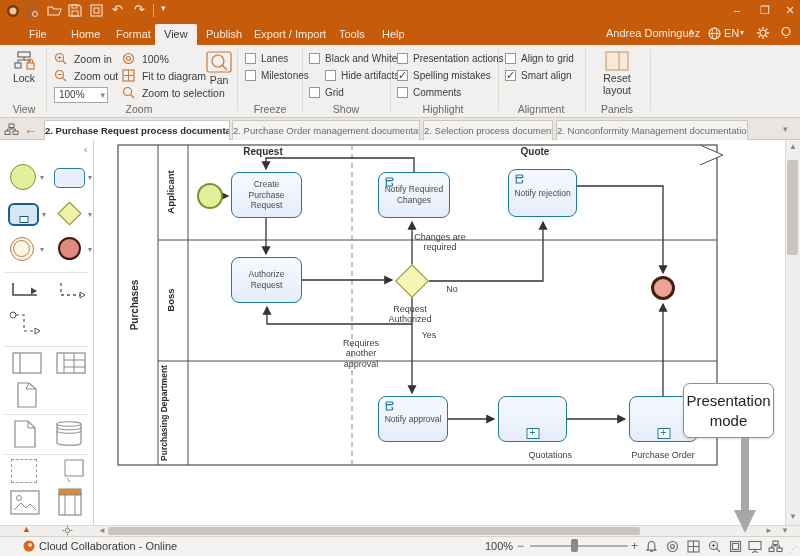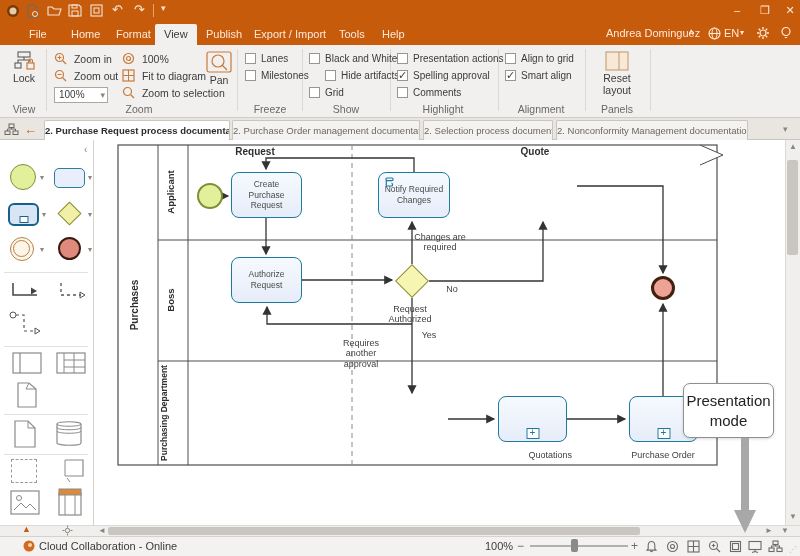--- a/index.html
+++ b/index.html
@@ -219,21 +219,21 @@
   <div class="ck abs" style="left:245px;top:52px;"><span class="box"></span><span>Lanes</span></div>
   <div class="ck abs" style="left:245px;top:69px;"><span class="box"></span><span>Milestones</span></div>
   <div class="rlabel abs" style="left:240px;width:60px;">Freeze</div>
 
   <div class="ck abs" style="left:309px;top:52px;"><span class="box"></span><span>Black and White</span></div>
   <div class="ck abs" style="left:325px;top:69px;"><span class="box"></span><span>Hide artifacts</span></div>
   <div class="ck abs" style="left:309px;top:86px;"><span class="box"></span><span>Grid</span></div>
   <div class="rlabel abs" style="left:305px;width:82px;">Show</div>
 
   <div class="ck abs" style="left:397px;top:52px;"><span class="box"></span><span>Presentation actions</span></div>
-  <div class="ck abs" style="left:397px;top:69px;"><span class="box checked"></span><span>Spelling approval</span></div>
+  <div class="ck abs" style="left:397px;top:69px;"><span class="box checked"></span><span>Spelling mistakes</span></div>
   <div class="ck abs" style="left:397px;top:86px;"><span class="box"></span><span>Comments</span></div>
   <div class="rlabel abs" style="left:393px;width:100px;">Highlight</div>
 
   <div class="ck abs" style="left:505px;top:52px;"><span class="box"></span><span>Align to grid</span></div>
   <div class="ck abs" style="left:505px;top:69px;"><span class="box checked"></span><span>Smart align</span></div>
   <div class="rlabel abs" style="left:500px;width:82px;">Alignment</div>
 
   <div class="bigbtn abs" style="left:592px;top:50px;width:50px;">
     <svg width="26" height="22" style="margin:0 auto;">
         <rect x="2" y="2" width="22" height="18" fill="#f7e8d8" stroke="#c8a37a" stroke-width="1.2"></rect>
@@ -387,43 +387,65 @@
       <path d="M472 279H530" fill="none" stroke="#333" stroke-width="1.3" marker-end="url(#arr)"></path>
       <path d="M568 256V164" fill="none" stroke="#333" stroke-width="1.3" marker-end="url(#arr)"></path>
       <path d="M317 124V82" fill="none" stroke="#333" stroke-width="1.3" marker-end="url(#arr)"></path>
       <path d="M319 32V18H171V29" fill="none" stroke="#333" stroke-width="1.3" marker-end="url(#arr)"></path>
     </svg>
 
     <div class="abs rot" style="left:-17px;top:156px;width:120px;height:18px;font-size:10px;">Purchases</div>
     <div class="abs rot" style="left:38px;top:44px;width:80px;height:16px;font-size:9.5px;">Applicant</div>
     <div class="abs rot" style="left:38px;top:152px;width:80px;height:16px;font-size:9.5px;">Boss</div>
     <div class="abs rot" style="left:28px;top:259px;width:100px;height:28px;font-size:8.5px;line-height:1.2;">Purchasing Department</div>
-    <div class="mlabel" style="left:110px;top:6px;width:100px;">Request</div>
+    <div class="mlabel" style="left:118px;top:6px;width:100px;">Request</div>
     <div class="mlabel" style="left:390px;top:6px;width:100px;">Quote</div>
 
     <div class="abs" style="left:102px;top:43px;width:26px;height:26px;border-radius:50%;background:#e3f09b;border:2px solid #7d8f33;"></div>
     <div class="task" style="left:136px;top:32px;width:71px;height:46px;">
       <span>Create Purchase Request</span>
       </div>
     <div class="task" style="left:283px;top:32px;width:72px;height:46px;">
       <span class="scroll-ic">
           <svg width="12" height="12">
             <g fill="none" stroke="#1d7a9c" stroke-width="1.2">
               <path d="M4 2h5c1.4 0 1.4 2.6 0 2.6H4C2.6 4.6 2.6 2 4 2z"></path>
               <path d="M3.3 4.4V10h5.2c1.4 0 1.4-2.6 0-2.6"></path>
             </g>
           </svg>
         </span>
       <span>Notify Required Changes</span>
       </div>
+    <div class="task" style="left:413px;top:29px;width:69px;height:48px;">
+      <span class="scroll-ic">
+          <svg width="12" height="12">
+            <g fill="none" stroke="#1d7a9c" stroke-width="1.2">
+              <path d="M4 2h5c1.4 0 1.4 2.6 0 2.6H4C2.6 4.6 2.6 2 4 2z"></path>
+              <path d="M3.3 4.4V10h5.2c1.4 0 1.4-2.6 0-2.6"></path>
+            </g>
+          </svg>
+        </span>
+      <span>Notify rejection</span>
+      </div>
     <div class="task" style="left:136px;top:117px;width:71px;height:46px;">
       <span>Authorize Request</span>
       </div>
     <div class="abs" style="left:305px;top:129px;width:24px;height:24px;background:#f6f5b2;border:1.5px solid #8e8e3f;transform:rotate(45deg);"></div>
     <div class="abs" style="left:556px;top:136px;width:24px;height:24px;border-radius:50%;background:#eca294;border:3px solid #43200f;"></div>
+    <div class="task" style="left:283px;top:256px;width:70px;height:46px;">
+      <span class="scroll-ic">
+          <svg width="12" height="12">
+            <g fill="none" stroke="#1d7a9c" stroke-width="1.2">
+              <path d="M4 2h5c1.4 0 1.4 2.6 0 2.6H4C2.6 4.6 2.6 2 4 2z"></path>
+              <path d="M3.3 4.4V10h5.2c1.4 0 1.4-2.6 0-2.6"></path>
+            </g>
+          </svg>
+        </span>
+      <span>Notify approval</span>
+      </div>
     <div class="task" style="left:403px;top:256px;width:69px;height:46px;">
       <div class="plusbox">+</div>
       </div>
     <div class="task" style="left:534px;top:256px;width:69px;height:46px;">
       <div class="plusbox">+</div>
       </div>
 
     <div class="dlabel" style="left:317px;top:92px;width:56px;">Changes are required</div>
     <div class="dlabel" style="left:284px;top:164px;width:62px;">Request Authorized</div>
     <div class="dlabel" style="left:345px;top:144px;width:24px;">No</div>

